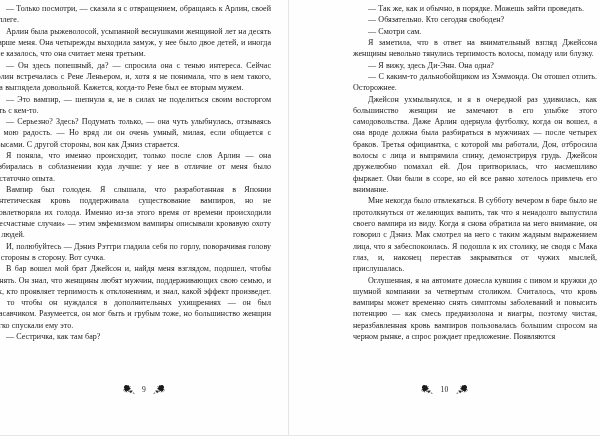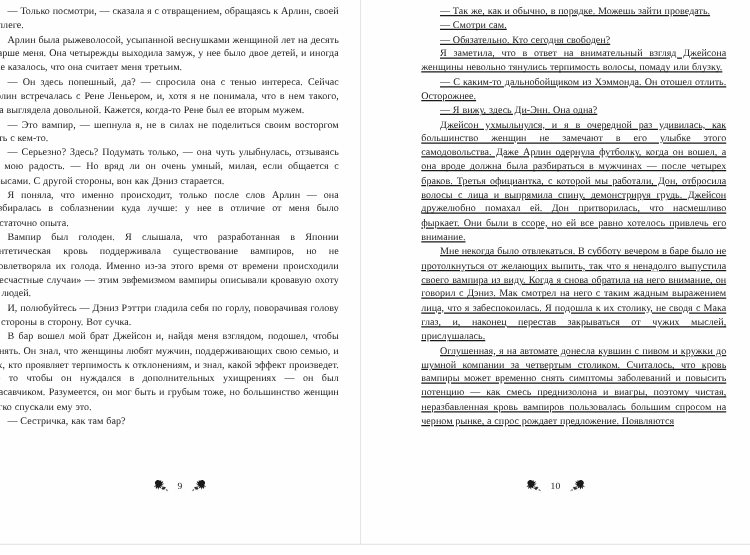--- a/index.html
+++ b/index.html
@@ -50,23 +50,22 @@
   .col {
     position: absolute;
     top: 3px;
   }
   .page-left .col {
     
     left: -9px;
     width: 280px;
   }
   .page-right .col {
-    left: 48px;
+    left: 64px;
     width: 244px;
-    text-decoration: underline;
   }
 
   p.para {
     margin: 0;
     font-size: 8.05px;
     line-height: 11.32px;
     text-align: justify;
     text-indent: 15px;
     letter-spacing: 0.02px;
     word-spacing: 0.2px;
@@ -151,25 +150,25 @@
             </g>
           </svg>
         </span>
       </span>
     </div>
   </div>
 
   <div class="page page-right">
     <div class="col">
       <p class="para">— Так же, как и обычно, в порядке. Можешь зайти проведать.</p>
+      <p class="para">— Обязательно. Кто сегодня свободен?</p>
       <p class="para">— Смотри сам.</p>
-      <p class="para">— Обязательно. Кто сегодня свободен?</p>
       <p class="para">Я заметила, что в ответ на внимательный взгляд Джейсона женщины невольно тянулись терпимость волосы, помаду или блузку.</p>
+      <p class="para">— Я вижу, здесь Ди-Энн. Она одна?</p>
       <p class="para">— С каким-то дальнобойщиком из Хэммонда. Он отошел отлить. Осторожнее.</p>
-      <p class="para">— Я вижу, здесь Ди-Энн. Она одна?</p>
       <p class="para">Джейсон ухмыльнулся, и я в очередной раз удивилась, как большинство женщин не замечают в его улыбке этого самодовольства. Даже Арлин одернула футболку, когда он вошел, а она вроде должна была разбираться в мужчинах — после четырех браков. Третья официантка, с которой мы работали, Дон, отбросила волосы с лица и выпрямила спину, демонстрируя грудь. Джейсон дружелюбно помахал ей. Дон притворилась, что насмешливо фыркает. Они были в ссоре, но ей все равно хотелось привлечь его внимание.</p>
       <p class="para">Мне некогда было отвлекаться. В субботу вечером в баре было не протолкнуться от желающих выпить, так что я ненадолго выпустила своего вампира из виду. Когда я снова обратила на него внимание, он говорил с Дэниз. Мак смотрел на него с таким жадным выражением лица, что я забеспокоилась. Я подошла к их столику, не сводя с Мака глаз, и, наконец перестав закрываться от чужих мыслей, прислушалась.</p>
       <p class="para">Оглушенная, я на автомате донесла кувшин с пивом и кружки до шумной компании за четвертым столиком. Считалось, что кровь вампиры может временно снять симптомы заболеваний и повысить потенцию — как смесь преднизолона и виагры, поэтому чистая, неразбавленная кровь вампиров пользовалась большим спросом на черном рынке, а спрос рождает предложение. Появляются</p>
     </div>
 
     <div class="folio">
       <span class="folio-inner">
         <span class="orn">
           <svg viewBox="0 0 26 22" width="13" height="11" xmlns="http://www.w3.org/2000/svg">
             <g fill="#1a1a1a">

